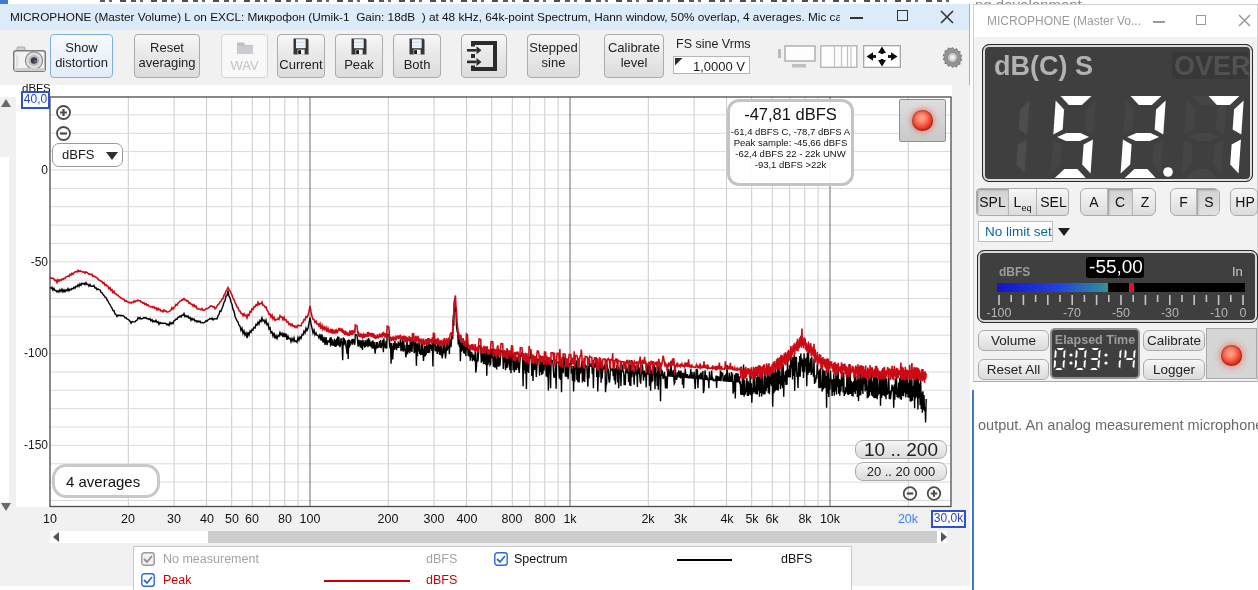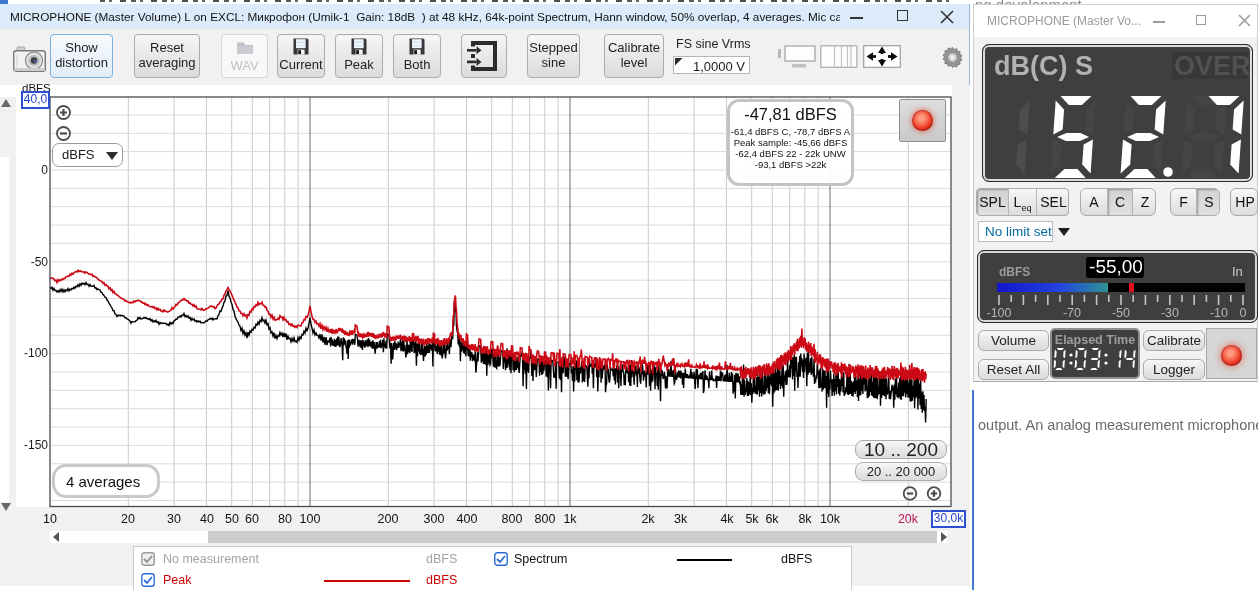--- a/index.html
+++ b/index.html
@@ -269,21 +269,21 @@
 <div class="abs" style="left:492px;top:427px;width:40px;text-align:center;font-size:12.5px;color:#111">800</div>
 <div class="abs" style="left:525px;top:427px;width:40px;text-align:center;font-size:12.5px;color:#111">800</div>
 <div class="abs" style="left:550px;top:427px;width:40px;text-align:center;font-size:12.5px;color:#111">1k</div>
 <div class="abs" style="left:628px;top:427px;width:40px;text-align:center;font-size:12.5px;color:#111">2k</div>
 <div class="abs" style="left:674px;top:427px;width:40px;font-size:12.5px;color:#111">3k</div>
 <div class="abs" style="left:707px;top:427px;width:40px;text-align:center;font-size:12.5px;color:#111">4k</div>
 <div class="abs" style="left:732px;top:427px;width:40px;text-align:center;font-size:12.5px;color:#111">5k</div>
 <div class="abs" style="left:752px;top:427px;width:40px;text-align:center;font-size:12.5px;color:#111">6k</div>
 <div class="abs" style="left:785px;top:427px;width:40px;text-align:center;font-size:12.5px;color:#111">8k</div>
 <div class="abs" style="left:810px;top:427px;width:40px;text-align:center;font-size:12.5px;color:#111">10k</div>
-<div class="abs" style="left:888px;top:427px;width:40px;text-align:center;font-size:12.5px;color:#be185d">20k</div>
+<div class="abs" style="left:888px;top:427px;width:40px;text-align:center;font-size:12.5px;color:#3b82f6">20k</div>
     <div class="bluebox" style="left:931px;top:425px;width:35px;height:18px">30,0k</div>
 
     <div class="abs" style="left:50px;top:446px;width:897px;height:12px;background:#fff">
       <div class="abs" style="left:158px;top:0;width:729px;height:12px;background:#cdcdcd"></div>
     </div>
     <svg class="abs" width="8" height="10" style="left:53px;top:447px">
         <path d="M6 0 L6 10 L0 5 Z" fill="#555"></path>
       </svg>
     <svg class="abs" width="8" height="10" style="left:939px;top:447px">
         <path d="M2 0 L2 10 L8 5 Z" fill="#555"></path>

